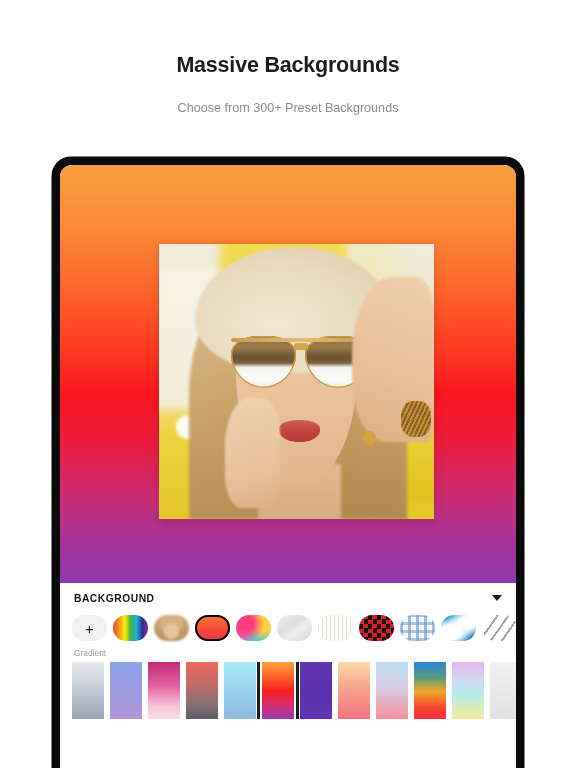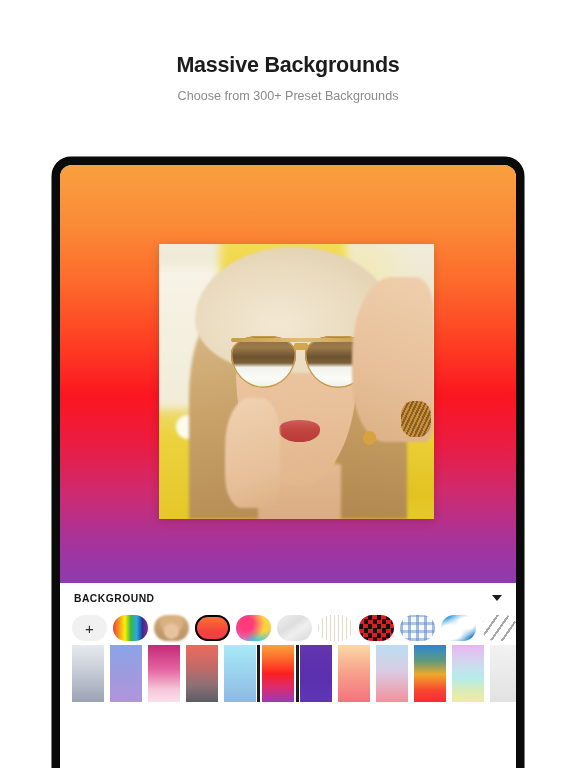--- a/index.html
+++ b/index.html
@@ -12,21 +12,21 @@
   .page { position: relative; width: 575px; height: 768px; background: #fff; }
 
   
   .header { position: absolute; top: 0; left: 0; width: 576px; text-align: center; }
   .title {
     margin-top: 53px;
     font-size: 21.5px; font-weight: bold; color: #1c1c1c;
     letter-spacing: -0.2px;
   }
   .subtitle {
-    margin-top: 8px;
+    margin-top: 20px;
     font-size: 12.6px; color: #8c8c8c; line-height: 20px;
   }
 
   
   .device {
     position: absolute; left: 52px; top: 157px;
     width: 472px; height: 625px;
     background: #0a0a0a;
     border-radius: 19px 19px 0 0;
     padding: 8px;
@@ -329,20 +329,21 @@
             <div class="cat cat-orange sel"></div>
             <div class="cat cat-chroma"></div>
             <div class="cat cat-gray"></div>
             <div class="cat cat-grid"></div>
             <div class="cat cat-check"></div>
             <div class="cat cat-plaid"></div>
             <div class="cat cat-sky"></div>
             <div class="cat cat-stripe"></div>
           </div>
 
+        <div class="grad-label">Gradient</div>
         <div class="grad-row">
             <div class="grad" style="background: linear-gradient(rgb(230, 233, 238) 0%, rgb(207, 212, 221) 35%, rgb(154, 163, 180) 100%);"></div>
             <div class="grad" style="background: linear-gradient(rgb(139, 164, 232) 0%, rgb(158, 154, 224) 50%, rgb(178, 149, 216) 100%);"></div>
             <div class="grad" style="background: linear-gradient(rgb(195, 43, 120) 0%, rgb(228, 98, 159) 42%, rgb(246, 198, 217) 78%, rgb(251, 223, 233) 100%);"></div>
             <div class="grad" style="background: linear-gradient(rgb(234, 106, 94) 0%, rgb(194, 106, 104) 40%, rgb(142, 112, 117) 70%, rgb(92, 93, 102) 100%);"></div>
             <div class="grad" style="background: linear-gradient(rgb(168, 234, 247) 0%, rgb(156, 212, 239) 45%, rgb(143, 184, 226) 100%);"></div>
             <div class="grad sel" style="background: linear-gradient(rgb(251, 161, 60) 0%, rgb(253, 111, 44) 22%, rgb(251, 32, 32) 50%, rgb(224, 42, 104) 72%, rgb(155, 59, 180) 100%);"></div>
             <div class="grad" style="background: linear-gradient(rgb(98, 54, 176) 0%, rgb(91, 47, 174) 50%, rgb(94, 54, 181) 100%);"></div>
             <div class="grad" style="background: linear-gradient(rgb(251, 217, 166) 0%, rgb(248, 164, 140) 45%, rgb(244, 115, 127) 100%);"></div>
             <div class="grad" style="background: linear-gradient(rgb(188, 220, 242) 0%, rgb(217, 205, 228) 45%, rgb(244, 144, 156) 100%);"></div>

